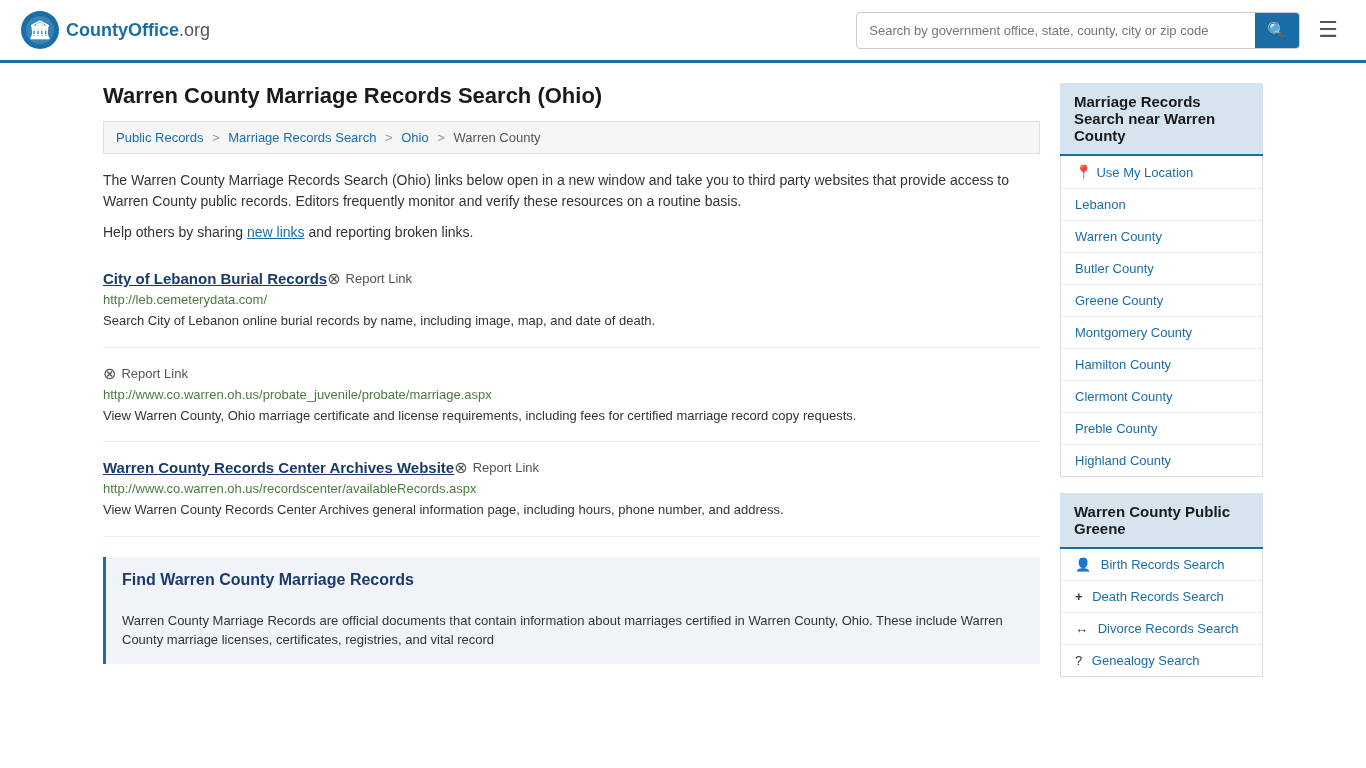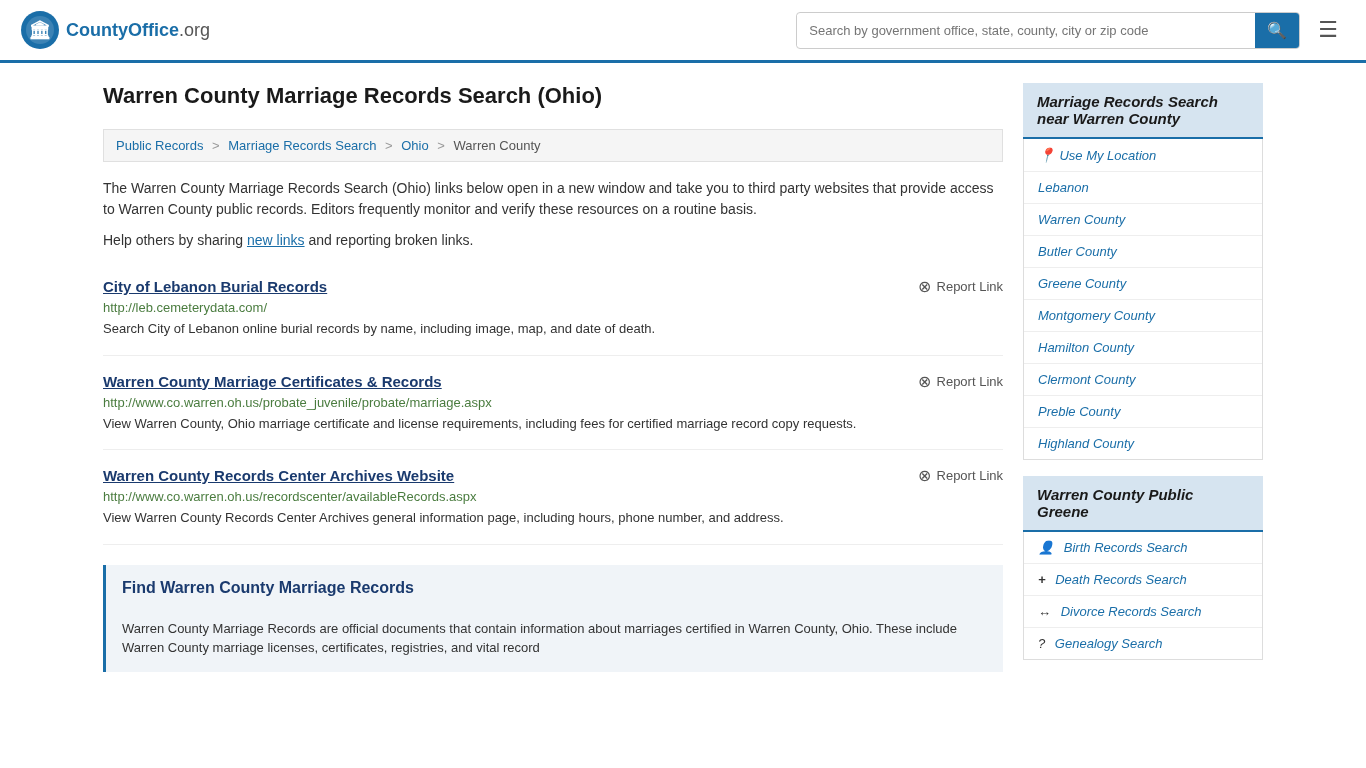--- a/index.html
+++ b/index.html
@@ -27,21 +27,21 @@
       display: flex;
       align-items: center;
       gap: 10px;
     }
     .search-bar {
       display: flex;
       align-items: center;
       border: 1px solid #ccc;
       border-radius: 4px;
       overflow: hidden;
-      width: 504px;
+      width: 444px;
     }
     .search-input {
       border: none;
       outline: none;
       padding: 8px 12px;
       font-size: 13px;
       color: #999;
       width: 100%;
     }
     .search-btn {
@@ -66,31 +66,30 @@
       max-width: 1200px;
       margin: 0 auto;
       padding: 20px 20px;
       display: flex;
       gap: 20px;
     }
     .content-area {
       flex: 1;
     }
     .sidebar {
-      width: 240px;
+      width: 203px;
       flex-shrink: 0;
-      font-style: italic;
     }
 
     
     .page-title {
       font-size: 22px;
       font-weight: bold;
       color: #1a1a1a;
-      margin-bottom: 20px;
+      margin-bottom: 12px;
     }
 
     
     .breadcrumb {
       background: #f5f5f5;
       border: 1px solid #e0e0e0;
       padding: 8px 12px;
       font-size: 13px;
       margin-bottom: 16px;
       color: #555;
@@ -112,21 +111,21 @@
     .description a { color: #1a6ea8; text-decoration: underline; }
 
     
     .record-entry {
       border-bottom: 1px solid #eee;
       padding: 16px 0;
     }
     .record-title-row {
       display: flex;
       align-items: center;
-      justify-content: space-between;
+      justify-content: flex-start;
       margin-bottom: 4px;
     }
     .record-title {
       font-size: 15px;
       font-weight: bold;
       color: #1a3a6e;
       text-decoration: underline;
       cursor: pointer;
     }
     .report-link-btn {
@@ -255,21 +254,20 @@
           <span class="report-icon">⊗</span>
           <span>Report Link</span>
         </button>
       </div>
       <div class="record-url">http://leb.cemeterydata.com/</div>
       <div class="record-desc">Search City of Lebanon online burial records by name, including image, map, and date of death.</div>
     </div>
 
     <div class="record-entry">
       <div class="record-title-row">
-        <a href="#" class="record-title">Warren County Marriage Certificates &amp; Records</a>
         <button class="report-link-btn">
           <span class="report-icon">⊗</span>
           <span>Report Link</span>
         </button>
       </div>
       <div class="record-url">http://www.co.warren.oh.us/probate_juvenile/probate/marriage.aspx</div>
       <div class="record-desc">View Warren County, Ohio marriage certificate and license requirements, including fees for certified marriage record copy requests.</div>
     </div>
 
     <div class="record-entry">

